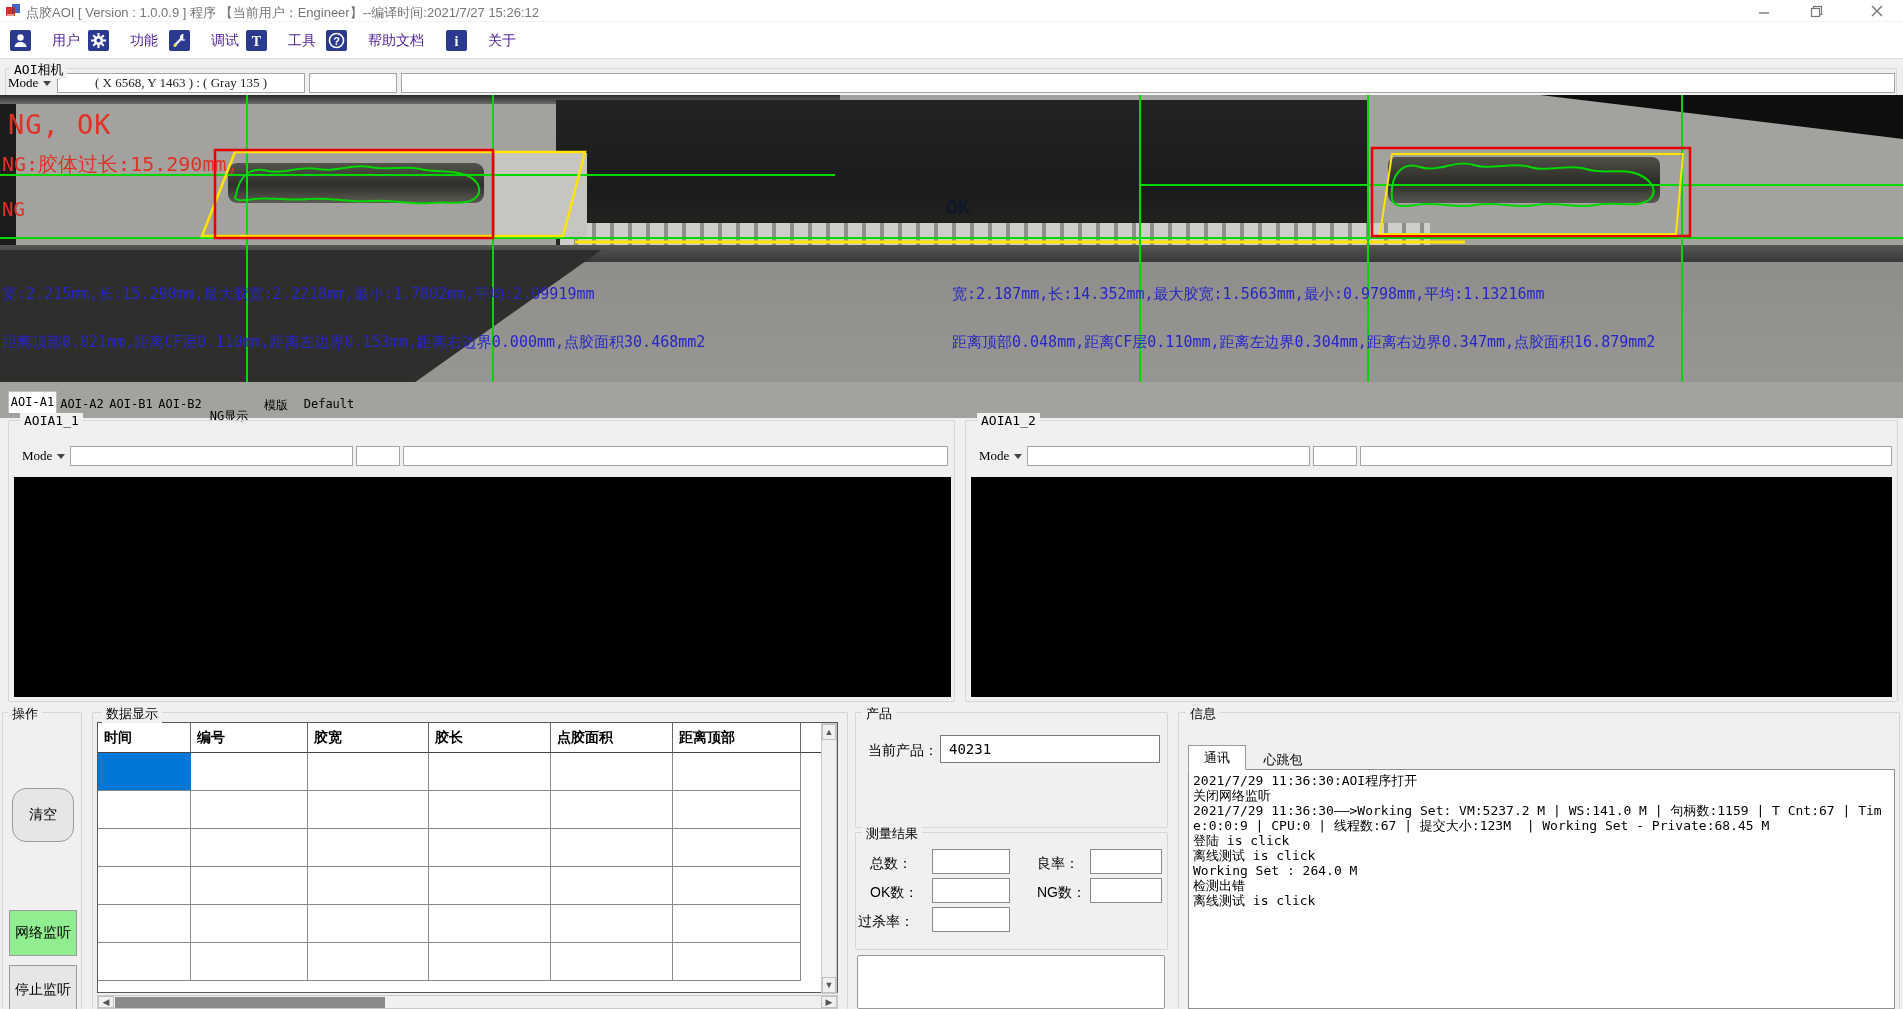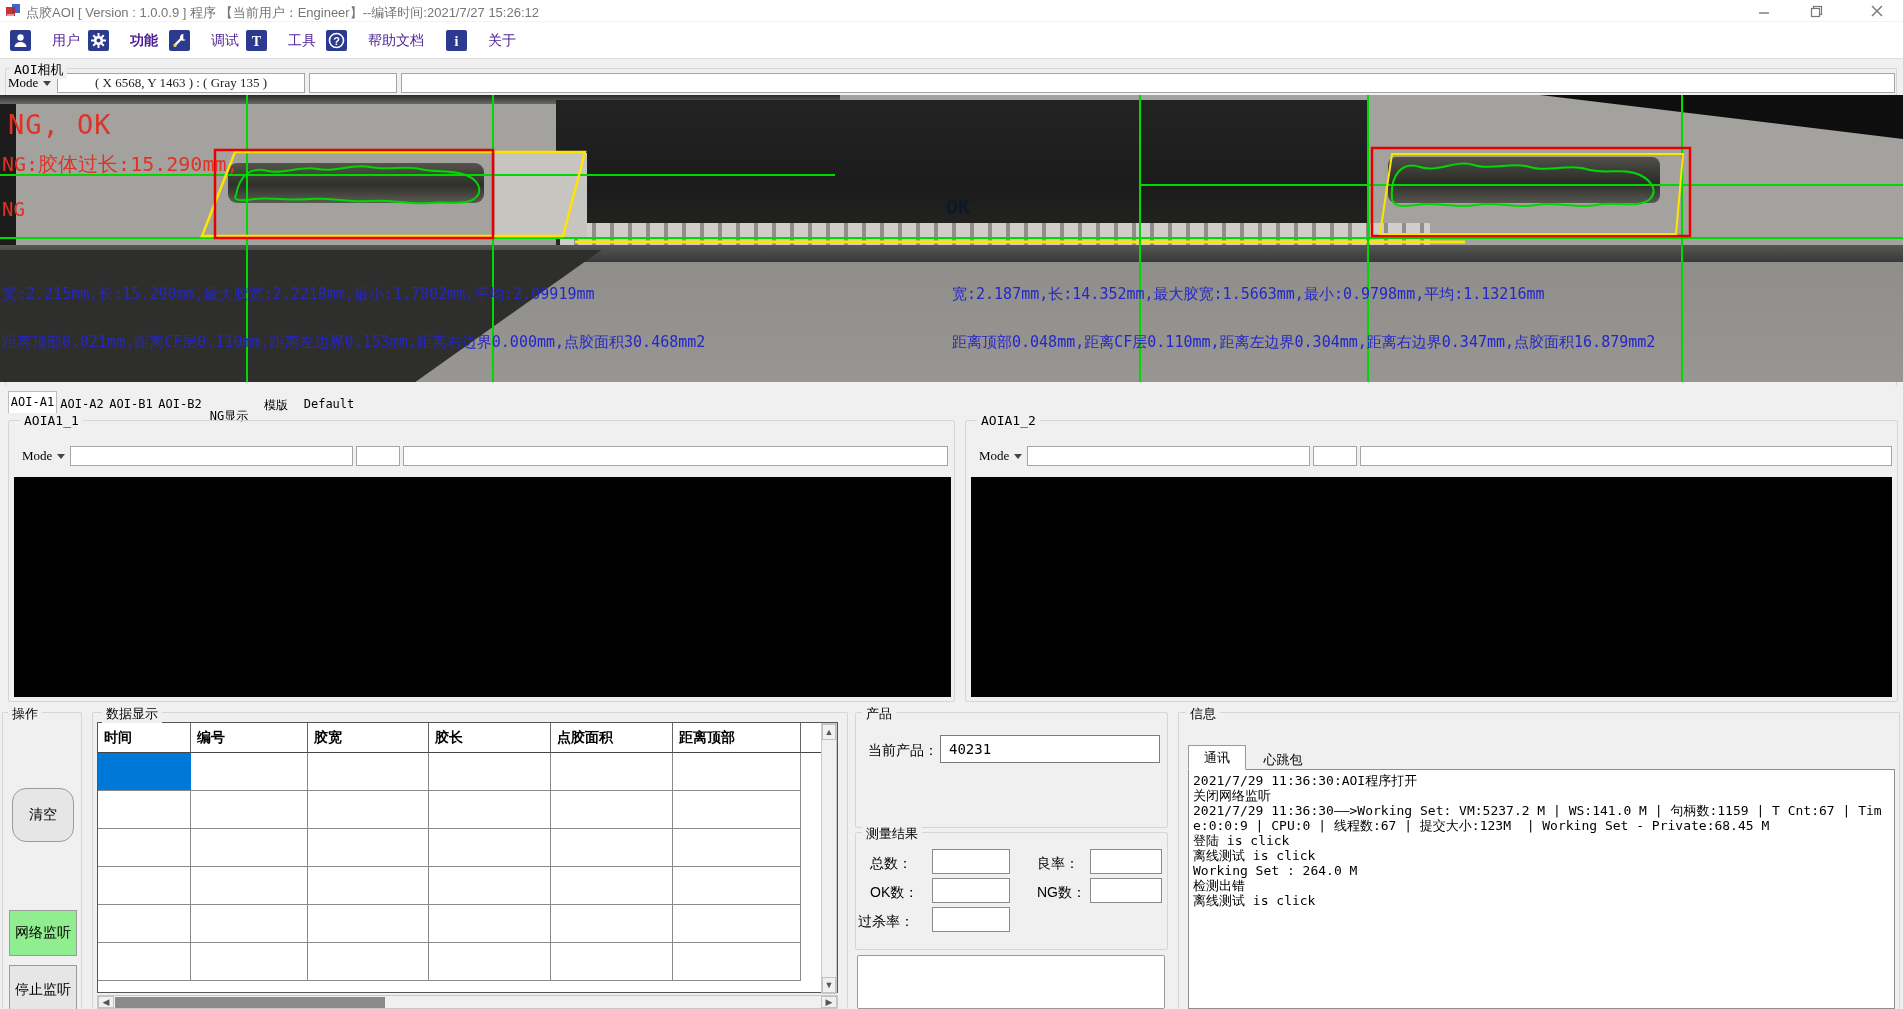--- a/index.html
+++ b/index.html
@@ -67,21 +67,21 @@
 
 <div class="abs" style="left:0;top:22px;width:1903px;height:37px;background:#fff;border-bottom:1px solid #dedede;">
   <div class="abs tbi" style="left:10px;top:8px;">
     <svg width="21" height="21">
       <rect width="21" height="21" rx="2" fill="#2b3a8f"></rect>
       <circle cx="10.5" cy="7.5" r="3.2" fill="#fff"></circle>
       <path d="M4.5,17 a6,5 0 0 1 12,0 z" fill="#fff"></path>
     </svg>
     <span>用户</span>
   </div>
-  <div class="abs tbi" style="left:88px;top:8px;font-weight:bold;">
+  <div class="abs tbi" style="left:88px;top:8px;">
     <svg width="21" height="21">
       <rect width="21" height="21" rx="2" fill="#2b3a8f"></rect>
       <g stroke="#fff" stroke-width="2">
           <line x1="10.5" y1="3" x2="10.5" y2="18"></line>
           <line x1="3" y1="10.5" x2="18" y2="10.5"></line>
       <line x1="5.2" y1="5.2" x2="15.8" y2="15.8"></line>
           <line x1="15.8" y1="5.2" x2="5.2" y2="15.8"></line>
         </g>
       <circle cx="10.5" cy="10.5" r="4.6" fill="#fff"></circle>
         <circle cx="10.5" cy="10.5" r="2" fill="#2b3a8f"></circle>
@@ -128,21 +128,21 @@
   <span>Mode</span>
   <span class="tri"></span>
 </div>
 <div class="abs field" style="left:57px;top:73px;width:248px;height:20px;font:13px 'Liberation Serif',serif;color:#222;
             display:flex;align-items:center;justify-content:center;">
   <span>( X 6568, Y 1463 ) : ( Gray 135 )</span>
 </div>
 <div class="abs field" style="left:309px;top:73px;width:88px;height:20px;"></div>
 <div class="abs field" style="left:401px;top:73px;width:1494px;height:20px;"></div>
 
-<div class="abs" style="left:0;top:95px;width:1903px;height:287px;background:#a3a29e;overflow:hidden;">
+<div class="abs" style="left:0;top:95px;width:1903px;height:323px;background:#a3a29e;overflow:hidden;">
 
   <div class="abs" style="left:0;top:0;width:16px;height:152px;background:#1c1c1c;"></div>
   <div class="abs" style="left:0;top:0;width:840px;height:9px;background:linear-gradient(#2a2a2a,#6a6a68);"></div>
   <div class="abs" style="left:556px;top:5px;width:812px;height:147px;background:linear-gradient(#232323,#1b1b1b 60%,#262624);"></div>
   <div class="abs" style="left:1540px;top:0;width:363px;height:44px;background:#0e0e0e;clip-path:polygon(0 0,100% 0,100% 100%);"></div>
   <div class="abs" style="left:560px;top:128px;width:870px;height:22px;background:repeating-linear-gradient(90deg,#cfcecb 0 14px,#8f8e8a 14px 18px);"></div>
   <div class="abs" style="left:0;top:150px;width:1903px;height:17px;background:linear-gradient(#565653,#39393a);"></div>
   <div class="abs" style="left:0;top:167px;width:1903px;height:120px;background:linear-gradient(#8f8e8b,#979692);"></div>
   <div class="abs" style="left:0;top:155px;width:620px;height:132px;background:#2e2e2c;clip-path:polygon(0 0,97% 0,67% 100%,0 100%);"></div>
   <div class="abs" style="left:228px;top:68px;width:256px;height:40px;background:linear-gradient(#55544c,#2f2f2b 55%,#5b5a52);border-radius:9px;"></div>

